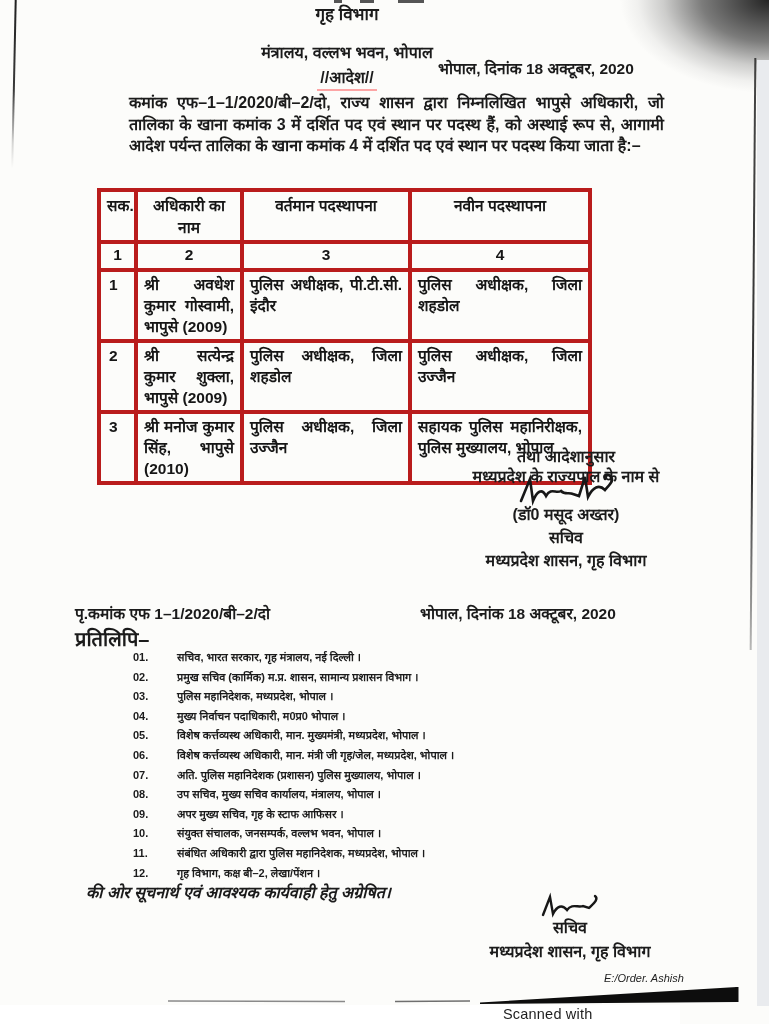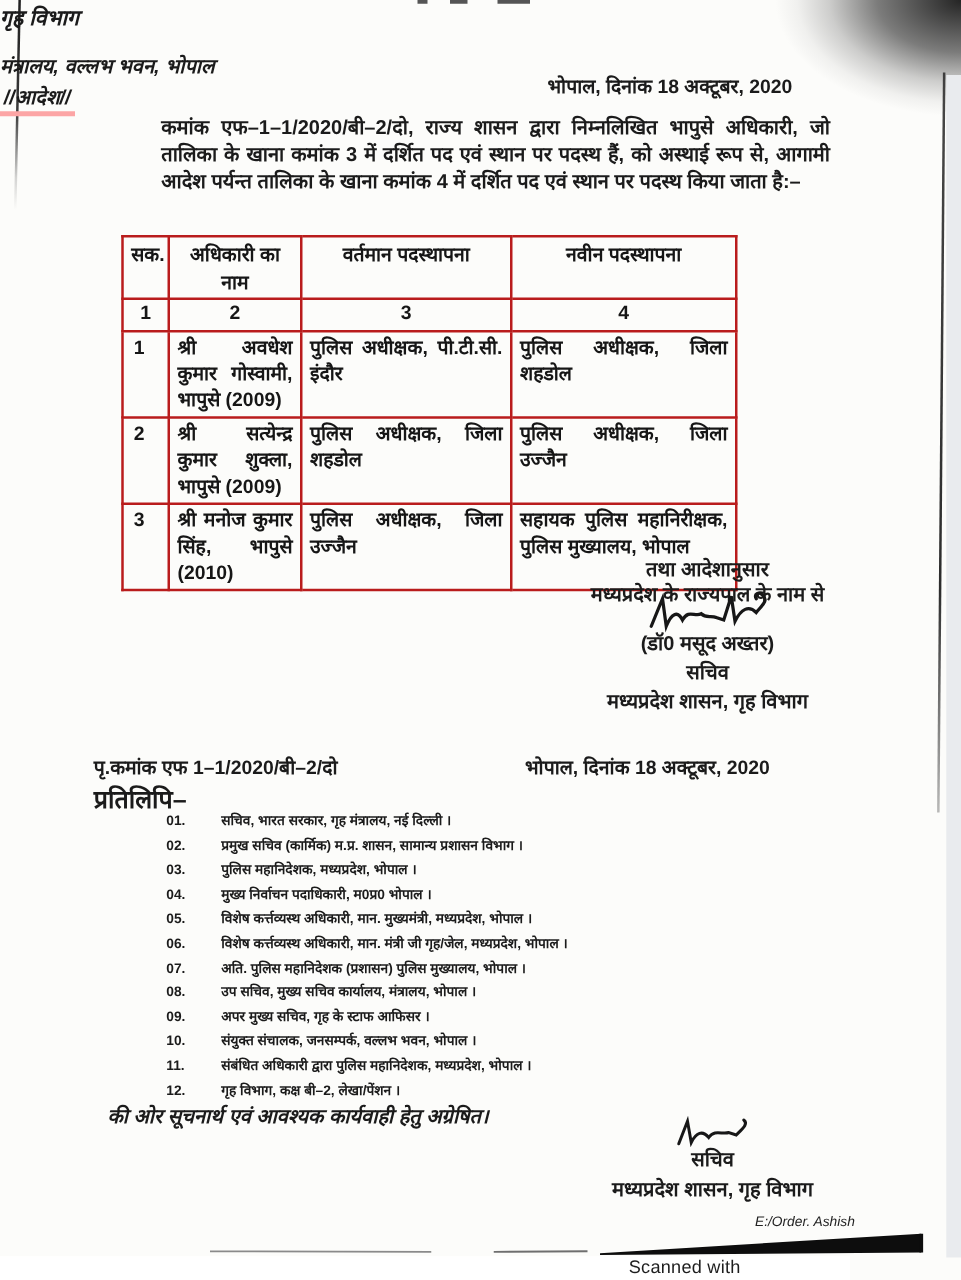--- a/index.html
+++ b/index.html
@@ -40,37 +40,37 @@
   .bottom-edge{position:absolute;left:0;top:976px;width:769px;height:30px;}
   .footer-strip{
     position:absolute;left:0;top:1005px;width:680px;height:19px;
     background:#ffffff;
   }
   .footer-strip span{
     position:absolute;left:503px;top:1px;
     font-size:14.5px;color:#1e1e1e;letter-spacing:0.2px;
   }
   
-  .doc-header{position:absolute;top:2px;left:0;width:694px;text-align:left;font-style:italic;}
+  .doc-header{position:absolute;top:2px;left:0;width:694px;text-align:center;}
   .doc-header .l1{font-size:17px;font-weight:700;}
   .doc-header .l2{font-size:16px;font-weight:700;margin-top:16px;}
   .doc-header .l3{display:inline-block;font-size:16px;font-weight:700;margin-top:3px;
-    border-bottom:4px solid #fca5a5;padding:0 3px 1px;}
+    border-bottom:2px solid #fca5a5;padding:0 3px 1px;}
   .date-line{position:absolute;font-size:15.5px;font-weight:700;}
   .date-1{top:57px;left:438px;}
   .intro{
     position:absolute;left:129px;top:92px;width:535px;
     font-size:16px;font-weight:600;line-height:21.5px;text-align:justify;
   }
   table.gov{
     position:absolute;left:97px;top:188px;
     border-collapse:collapse;table-layout:fixed;width:491px;
     font-size:15.5px;font-weight:600;color:#161616;
   }
-  table.gov th,table.gov td{border:2px solid #b91c1c;padding:2px 6px;vertical-align:top;}
+  table.gov th,table.gov td{border:4px solid #b91c1c;padding:2px 6px;vertical-align:top;}
   table.gov thead th{text-align:center;font-weight:700;height:24px;}
   table.gov tr.numrow th{height:20px;font-weight:700;}
   table.gov td{height:62px;line-height:21px;}
   table.gov td.sno{text-align:left;padding-left:8px;}
   table.gov td.just{text-align:justify;}
   .authority{
     position:absolute;left:428px;top:447px;width:276px;
     text-align:center;font-size:16px;font-weight:700;line-height:20px;
   }
   .sigblock{position:absolute;text-align:center;}

